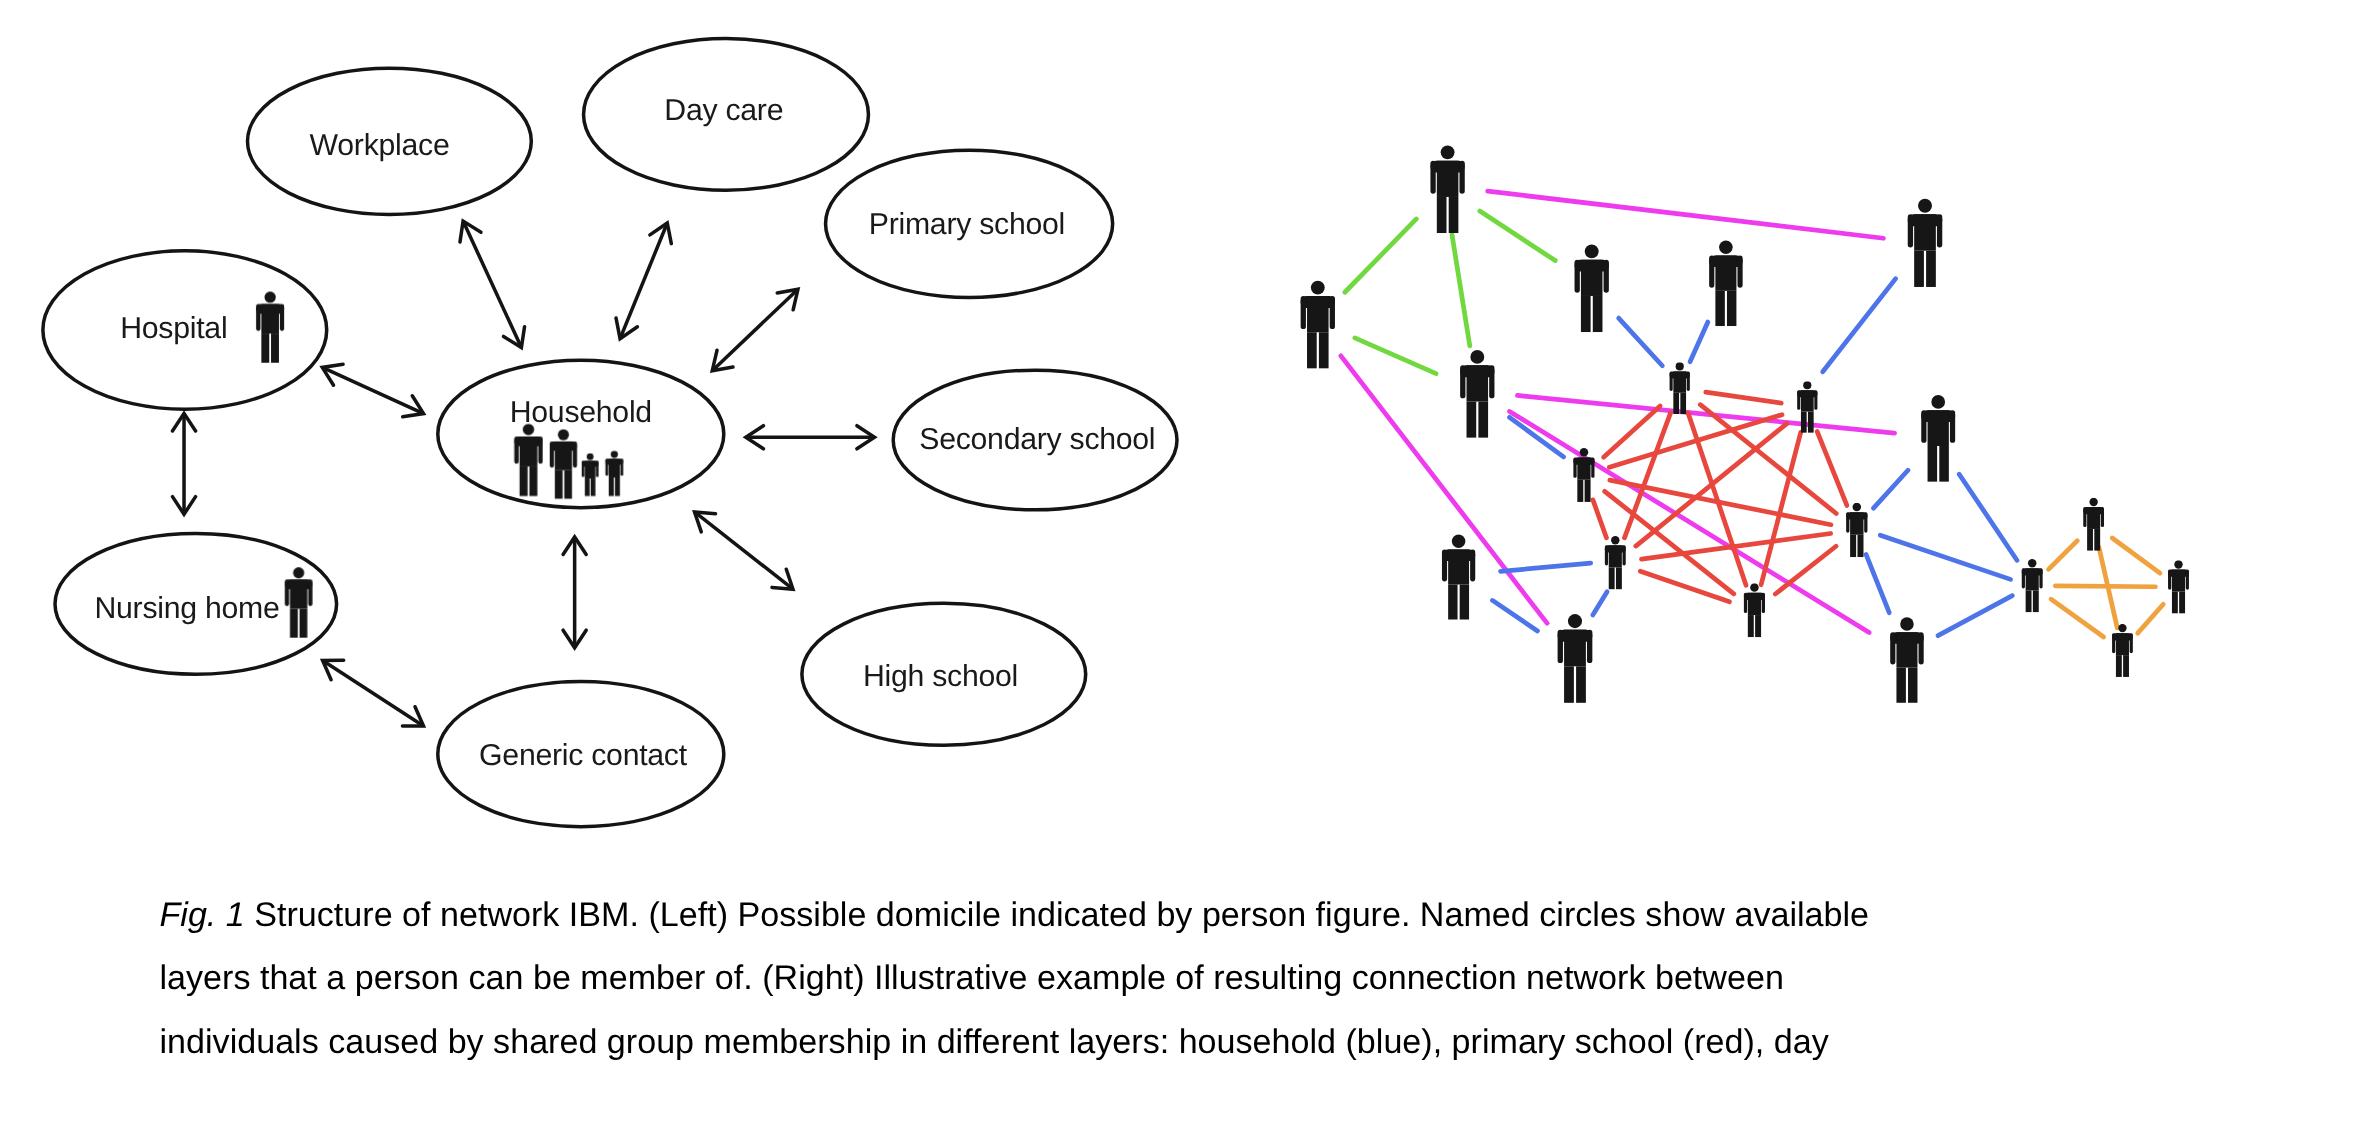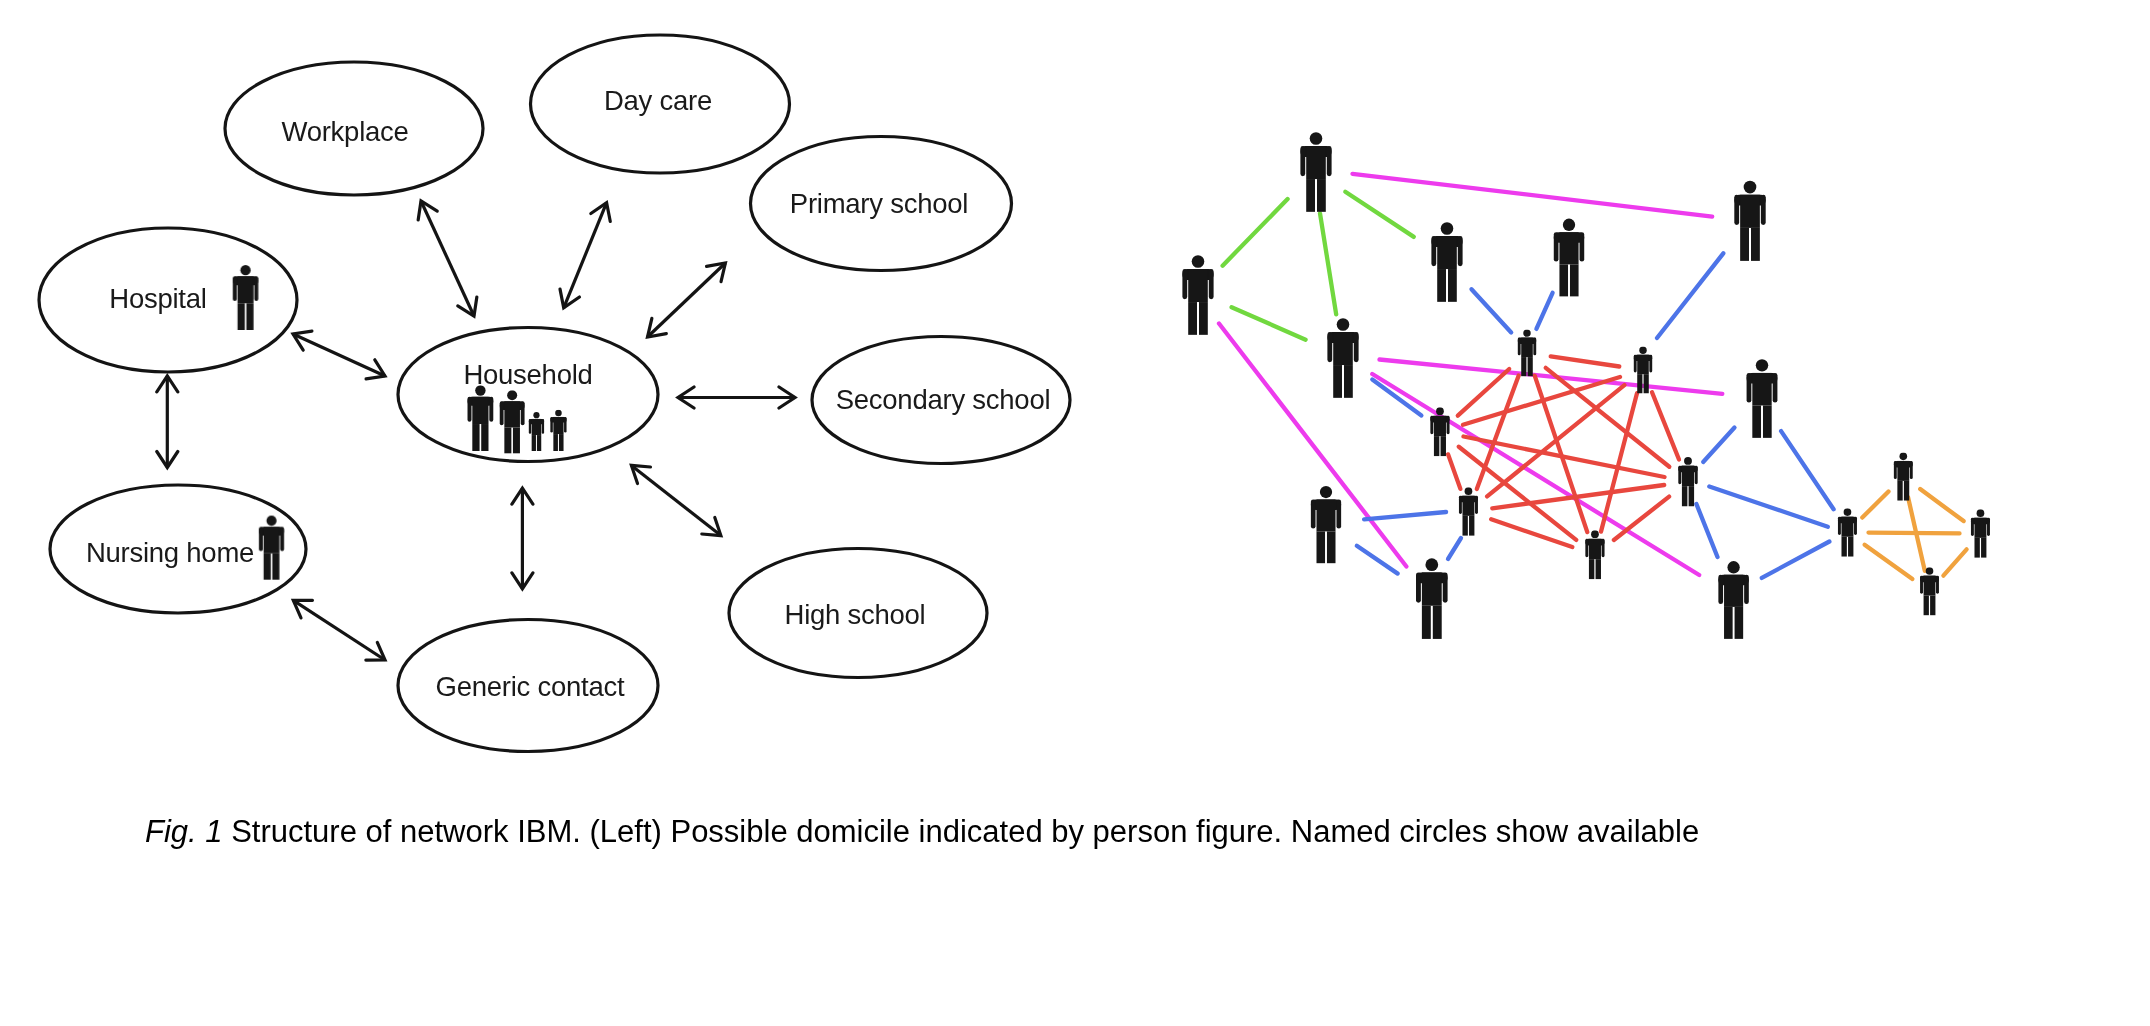--- a/index.html
+++ b/index.html
@@ -136,14 +136,16 @@
 <use href="#man" x="1583.7" y="530.3" width="22.5" height="49.0"></use>
 <use href="#man" x="1415.0" y="556.6" width="33.6" height="84.0"></use>
 <use href="#man" x="1717.4" y="559.5" width="32.4" height="81.0"></use>
 <use href="#man" x="1836.3" y="508.2" width="22.3" height="48.5"></use>
 <use href="#man" x="1892.2" y="452.5" width="22.2" height="48.2"></use>
 <use href="#man" x="1969.3" y="509.3" width="22.3" height="48.5"></use>
 <use href="#man" x="1918.4" y="567.2" width="22.2" height="48.2"></use>
 </svg>
 <div class="cap">
 <div><i>Fig. 1</i> Structure of network IBM. (Left) Possible domicile indicated by person figure. Named circles show available</div>
+<div>layers that a person can be member of. (Right) Illustrative example of resulting connection network between</div>
+<div>individuals caused by shared group membership in different layers: household (blue), primary school (red), day</div>
 </div>
 </div>
 
 </body></html>

